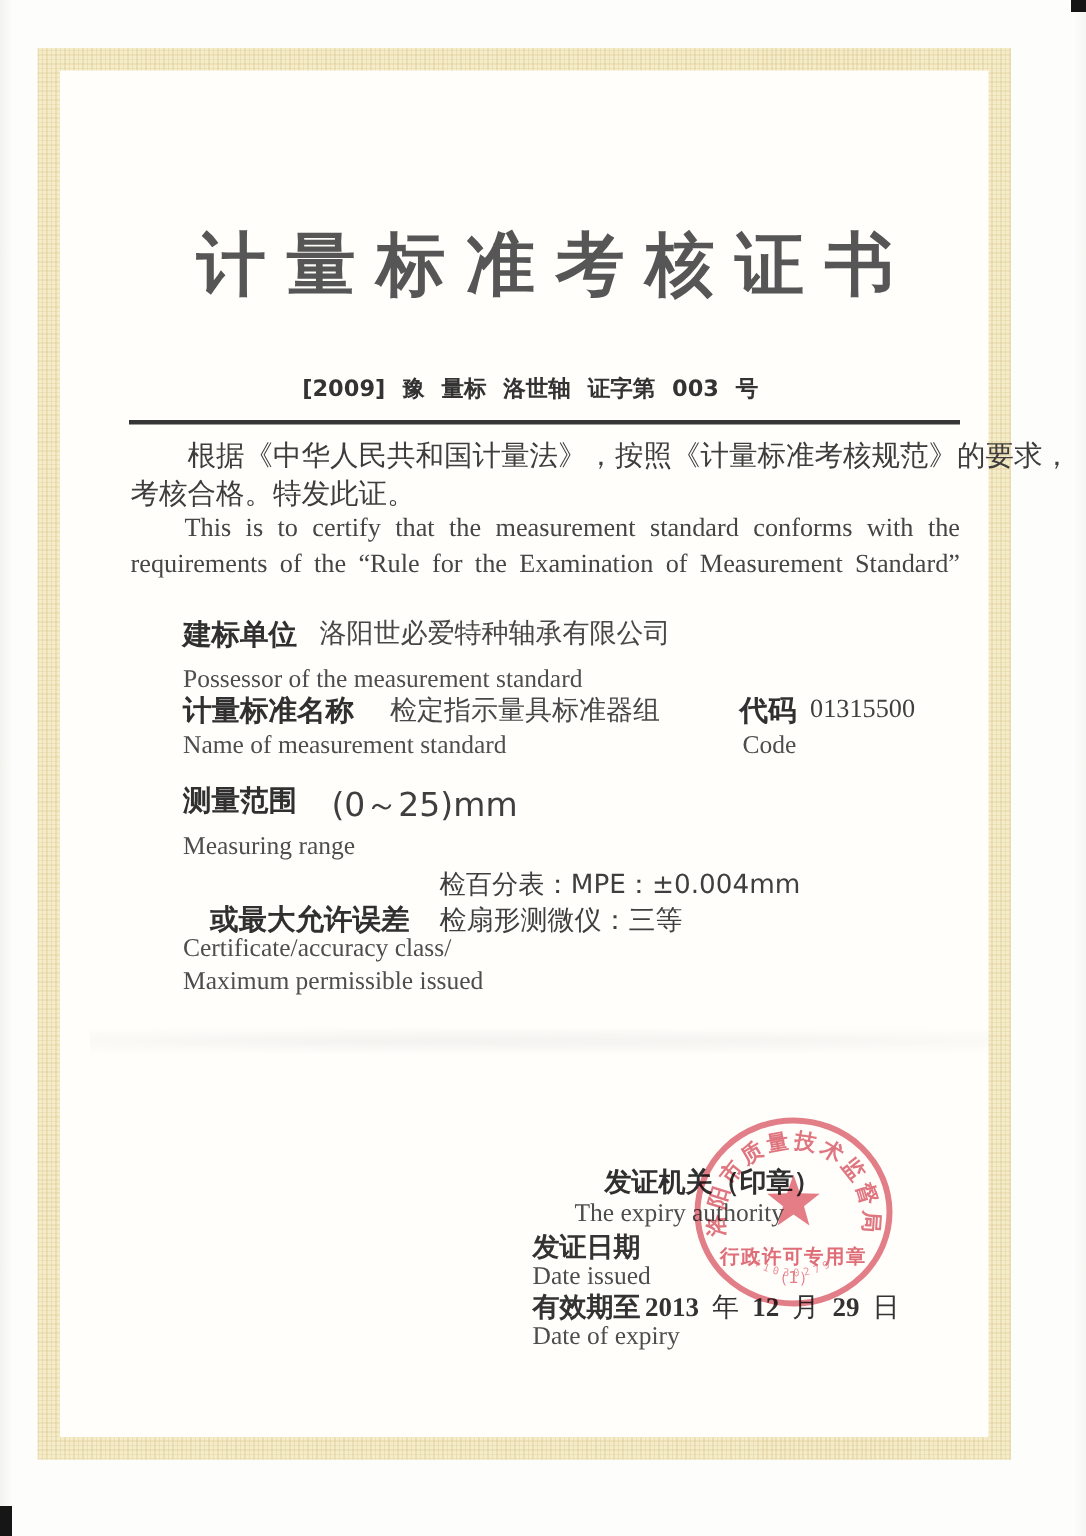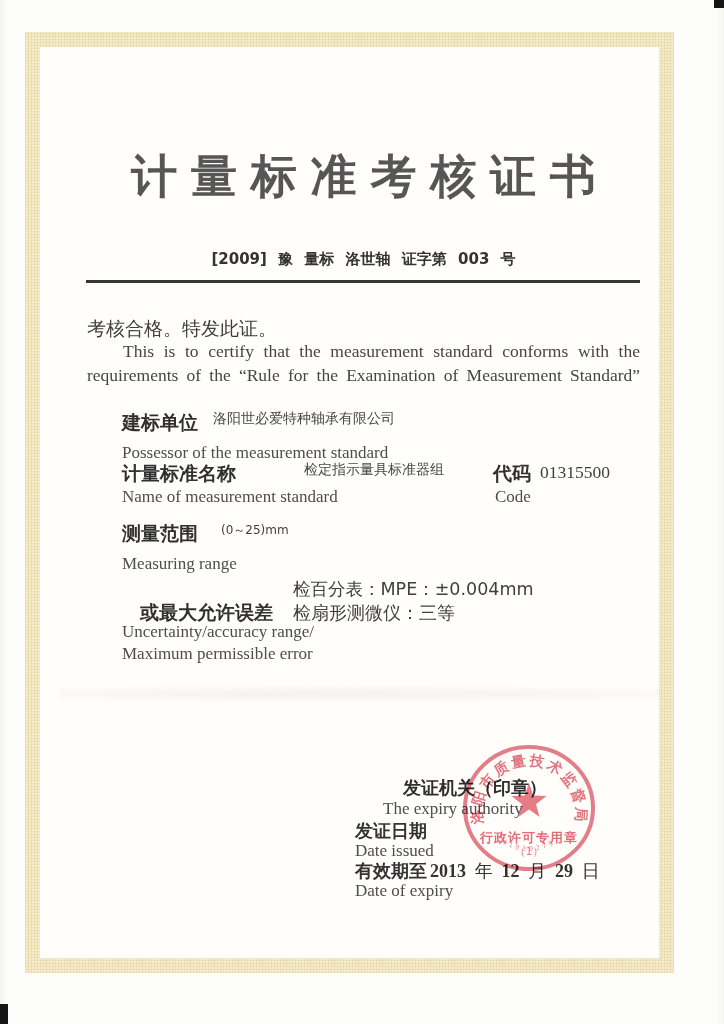--- a/index.html
+++ b/index.html
@@ -31,48 +31,48 @@
   
   .abs{position:absolute;white-space:nowrap;}
   .zh{font-family:"DejaVu Sans","Liberation Serif",serif;}
   .en{font-family:"Liberation Serif","DejaVu Serif",serif;}
   .sans{font-family:"Liberation Sans","DejaVu Sans",sans-serif;}
 
   .title{left:87px;top:146px;width:553px;text-align:center;font-size:46px;font-weight:700;
          color:#565656;letter-spacing:.30em;text-indent:.30em;white-space:nowrap;}
   .subtitle{left:87px;top:211px;width:553px;text-align:center;font-size:19px;color:#686868;
             letter-spacing:.02em;word-spacing:3px;}
-  .certno{left:87px;top:250px;width:553px;text-align:center;font-size:15px;font-weight:700;
+  .certno{left:77px;top:250px;width:553px;text-align:center;font-size:15px;font-weight:700;
           color:#333;word-spacing:6px;}
   .rule{left:86px;top:280px;width:554px;height:3px;background:#363636;}
 
   .pline{left:87px;width:553px;font-size:19px;color:#3d3d3d;}
   .p-zh1{top:291px;padding-left:38px;width:515px;text-align:justify;text-align-last:justify;}
   .p-zh2{top:316px;}
   .eline{left:87px;width:553px;font-size:17.5px;color:#454545;}
   .p-en1{top:341px;padding-left:36px;width:517px;text-align:justify;text-align-last:justify;}
   .p-en2{top:364.5px;text-align:justify;text-align-last:justify;}
   .p-en3{top:388px;}
 
   .lbl{font-size:19px;font-weight:600;color:#303030;}
-  .val{font-size:14px;color:#474747;}
+  .val{font-size:18px;color:#474747;}
   .sub{font-size:17px;color:#4d4d4d;}
   .num{font-family:"Liberation Serif","DejaVu Serif",serif;}
 
   .f-possessor-lbl{left:122px;top:410px;}
   .f-possessor-val{left:213px;top:410px;}
   .f-possessor-en{left:122px;top:443px;}
   .f-name-lbl{left:122px;top:461px;}
-  .f-name-val{left:260px;top:461px;margin-left:44px;}
+  .f-name-val{left:260px;top:461px;}
   .f-code-lbl{left:493px;top:461px;}
   .f-code-val{left:540px;top:462px;font-size:17.5px;color:#3f3f3f;}
   .f-name-en{left:122px;top:487px;}
   .f-code-en{left:495px;top:487px;}
   .f-range-lbl{left:122px;top:521px;}
-  .f-range-val{left:221px;top:522px;font-size:12px;color:#3f3f3f;}
+  .f-range-val{left:221px;top:522px;font-size:22px;color:#3f3f3f;}
   .f-range-en{left:122px;top:554px;}
   .f-unc-lbl1{left:122px;top:576px;}
   .f-unc-val1{left:293px;top:577px;font-size:17.5px;color:#3f3f3f;}
   .f-unc-lbl2{left:140px;top:600px;}
   .f-unc-val2{left:293px;top:601px;font-size:18px;color:#3f3f3f;}
   .f-unc-en1{left:122px;top:622px;}
   .f-unc-en2{left:122px;top:644px;}
 
   .i-auth-zh{left:403px;top:776px;font-size:18px;font-weight:600;color:#2f2f2f;}
   .i-auth-en{left:383px;top:799px;}
@@ -97,20 +97,21 @@
   <div class="frame-band"></div>
   <div class="frame-inner"></div>
   <div class="mark-tr"></div>
   <div class="mark-bl"></div>
   <div class="smudge"></div>
 
   <div class="abs title zh">计量标准考核证书</div>
   <div class="abs certno zh">[2009] 豫 量标 洛世轴 证字第 003 号</div>
   <div class="abs rule"></div>
 
+  <div class="abs pline zh p-zh1">根据《中华人民共和国计量法》，按照《计量标准考核规范》的要求，</div>
   <div class="abs pline zh p-zh2">考核合格。特发此证。</div>
   <div class="abs eline en p-en1">This is to certify that the measurement standard conforms with the</div>
   <div class="abs eline en p-en2">requirements of the “Rule for the Examination of Measurement Standard”</div>
 
   <div class="abs lbl zh f-possessor-lbl">建标单位</div>
   <div class="abs val zh f-possessor-val">洛阳世必爱特种轴承有限公司</div>
   <div class="abs sub en f-possessor-en">Possessor of the measurement standard</div>
 
   <div class="abs lbl zh f-name-lbl">计量标准名称</div>
   <div class="abs val zh f-name-val">检定指示量具标准器组</div>
@@ -119,22 +120,22 @@
   <div class="abs sub en f-name-en">Name of measurement standard</div>
   <div class="abs sub en f-code-en">Code</div>
 
   <div class="abs lbl zh f-range-lbl">测量范围</div>
   <div class="abs val zh f-range-val">(0～25)mm</div>
   <div class="abs sub en f-range-en">Measuring range</div>
 
   <div class="abs val zh f-unc-val1">检百分表：MPE：±0.004mm</div>
   <div class="abs lbl zh f-unc-lbl2">或最大允许误差</div>
   <div class="abs val zh f-unc-val2">检扇形测微仪：三等</div>
-  <div class="abs sub en f-unc-en1">Uncertainty/accuracy range/</div>
-  <div class="abs sub en f-unc-en2">Maximum permissible error</div>
+  <div class="abs sub en f-unc-en1">Certificate/accuracy class/</div>
+  <div class="abs sub en f-unc-en2">Maximum permissible issued</div>
 
   <div class="abs zh i-auth-zh">发证机关（印章）</div>
   <div class="abs sub en i-auth-en">The expiry authority</div>
 
   <div class="abs zh i-row-zh i-issued-lbl">发证日期</div>
   <div class="abs sub en i-issued-en">Date issued</div>
 
   <div class="abs zh i-row-zh i-expiry-lbl">有效期至</div>
   <div class="abs zh i-row-zh i-expiry-val">
     <span class="date-num">2013</span>

